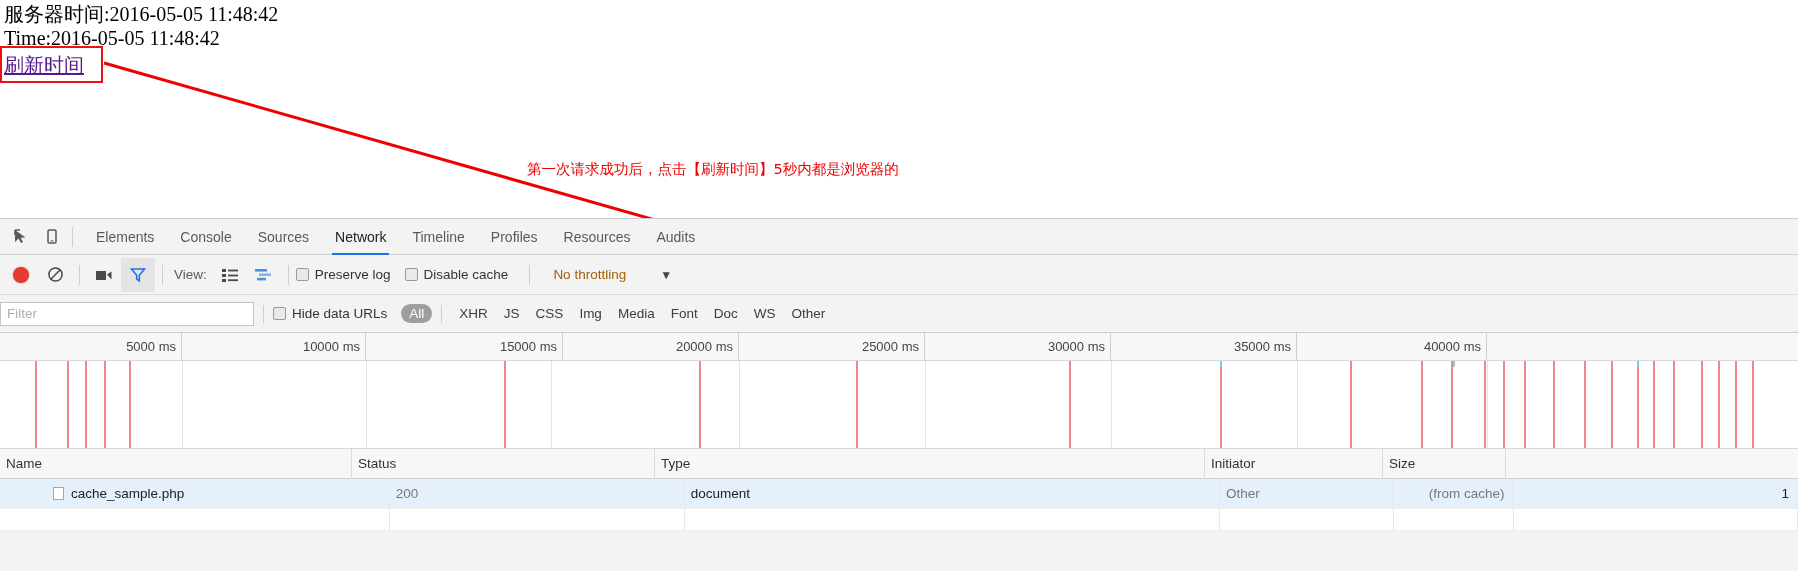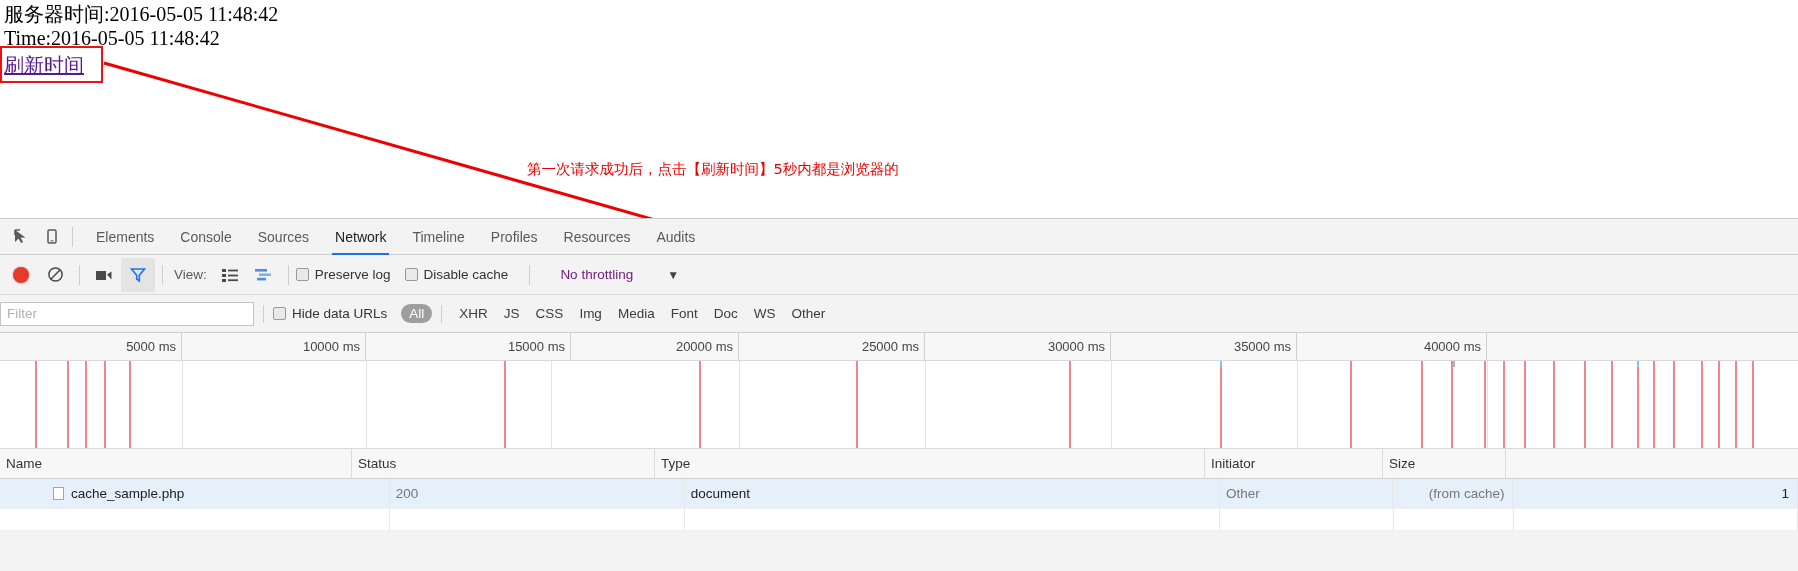--- a/index.html
+++ b/index.html
@@ -104,21 +104,21 @@
   }
   .icbtn { width:34px;height:34px;display:flex;align-items:center;justify-content:center;cursor:pointer;border-radius:2px; }
   .icbtn.active { background:#e4e4e4; }
   .vsep { width:1px;height:20px;background:#cfcfcf;margin:0 7px; }
   .viewlabel { color:#5a5a5a; font-size:13.5px; margin:0 6px 0 4px; }
   .chk {
     width:13px;height:13px;border:1px solid #999; background:#e9e9e9;
     border-radius:2px; display:inline-block; vertical-align:-2px; margin-right:6px;
   }
   .chklabel { font-size:13.5px; color:#333; margin-right:14px; cursor:pointer; white-space:nowrap; }
-  .throttle { font-size:13.5px;color:#701a75; margin-left:23px; white-space:nowrap;}
+  .throttle { font-size:13.5px;color:#a16207; margin-left:16px; white-space:nowrap;}
   .caret { margin-left:34px; color:#444; font-size:12px; }
 
   
   .filterbar {
     position:relative; height:38px; background:#f3f3f3;
     border-bottom:1px solid #cdcdcd;
     display:flex; align-items:center; padding-left:0px;
   }
   .filterinput {
     width:254px; height:24px; margin-left:0px;
@@ -304,21 +304,21 @@
       <div class="ftype">Media</div>
       <div class="ftype">Font</div>
       <div class="ftype">Doc</div>
       <div class="ftype">WS</div>
       <div class="ftype">Other</div>
     </div>
 
     <div class="ruler" id="ruler">
         <div class="rtick" style="left: 0px; width: 182px;">5000 ms</div>
         <div class="rtick" style="left: 182px; width: 184px;">10000 ms</div>
-        <div class="rtick" style="left: 386px; width: 185px;">15000 ms</div>
+        <div class="rtick" style="left: 378px; width: 185px;">15000 ms</div>
         <div class="rtick" style="left: 551px; width: 188px;">20000 ms</div>
         <div class="rtick" style="left: 739px; width: 186px;">25000 ms</div>
         <div class="rtick" style="left: 925px; width: 186px;">30000 ms</div>
         <div class="rtick" style="left: 1111px; width: 186px;">35000 ms</div>
         <div class="rtick" style="left: 1297px; width: 190px;">40000 ms</div>
       </div>
 
     <div class="overview" id="overview">
         <div class="ovgrid" style="left: 182px;"></div>
         <div class="ovgrid" style="left: 366px;"></div>

